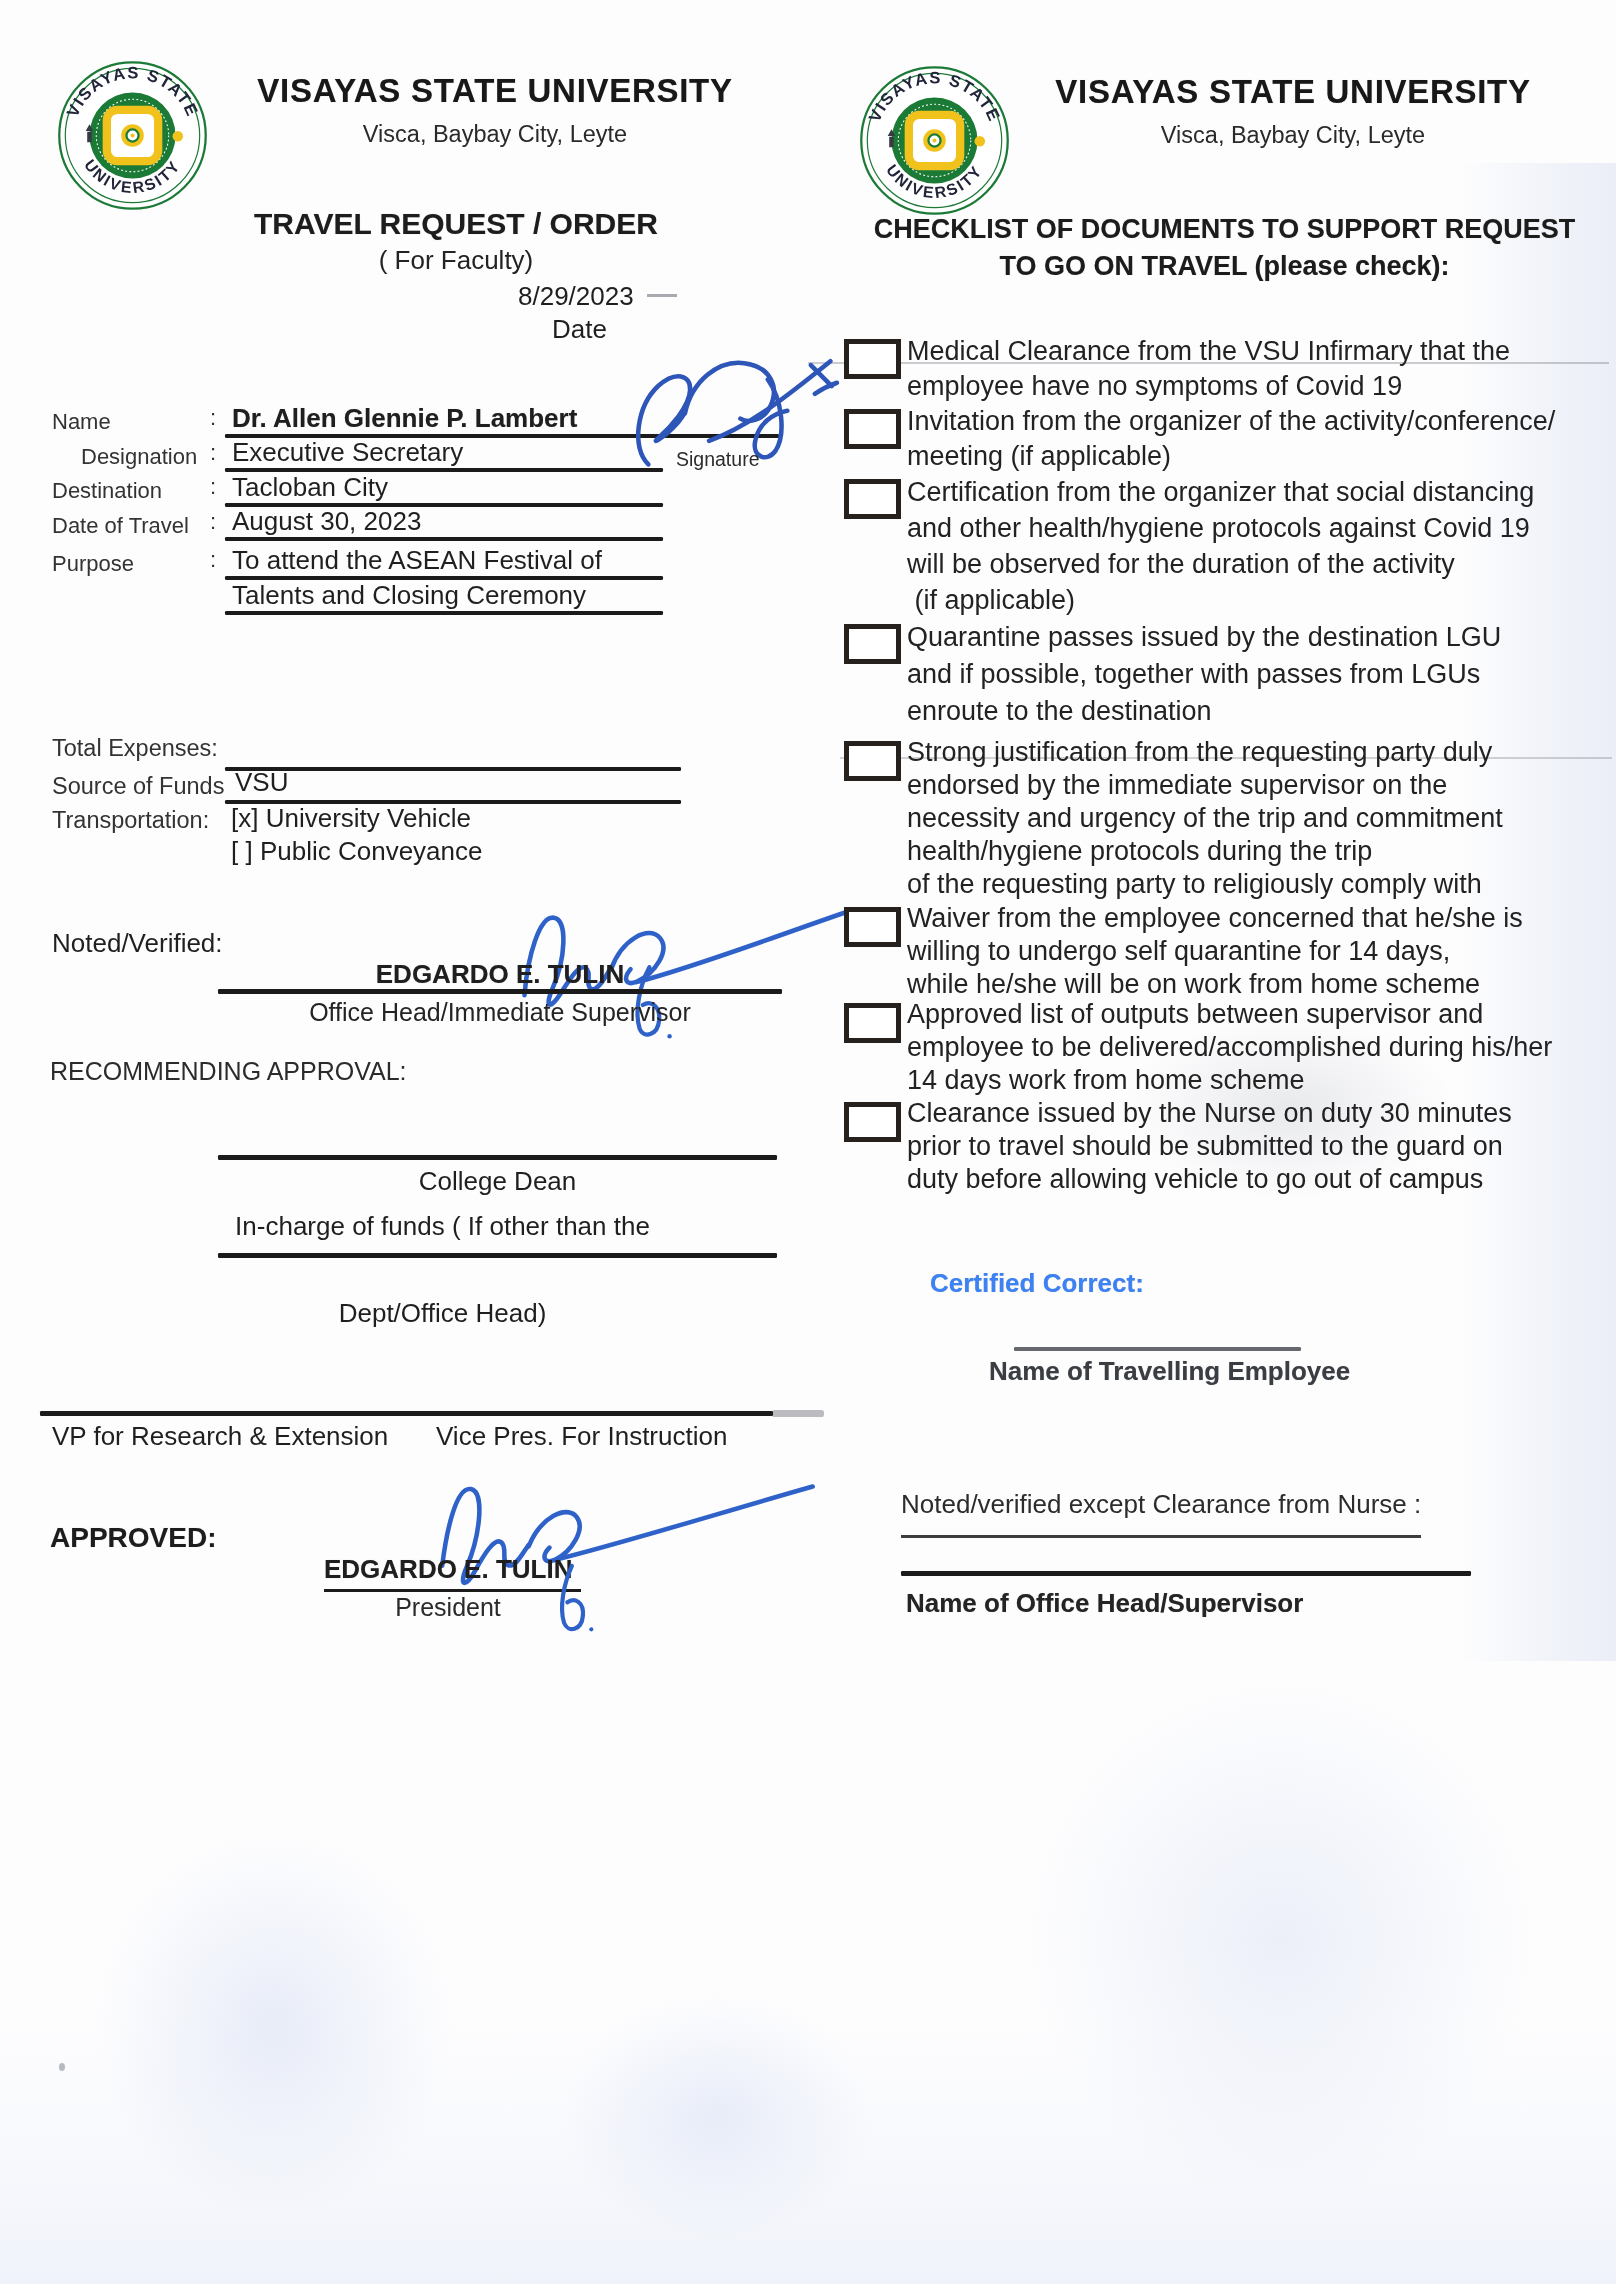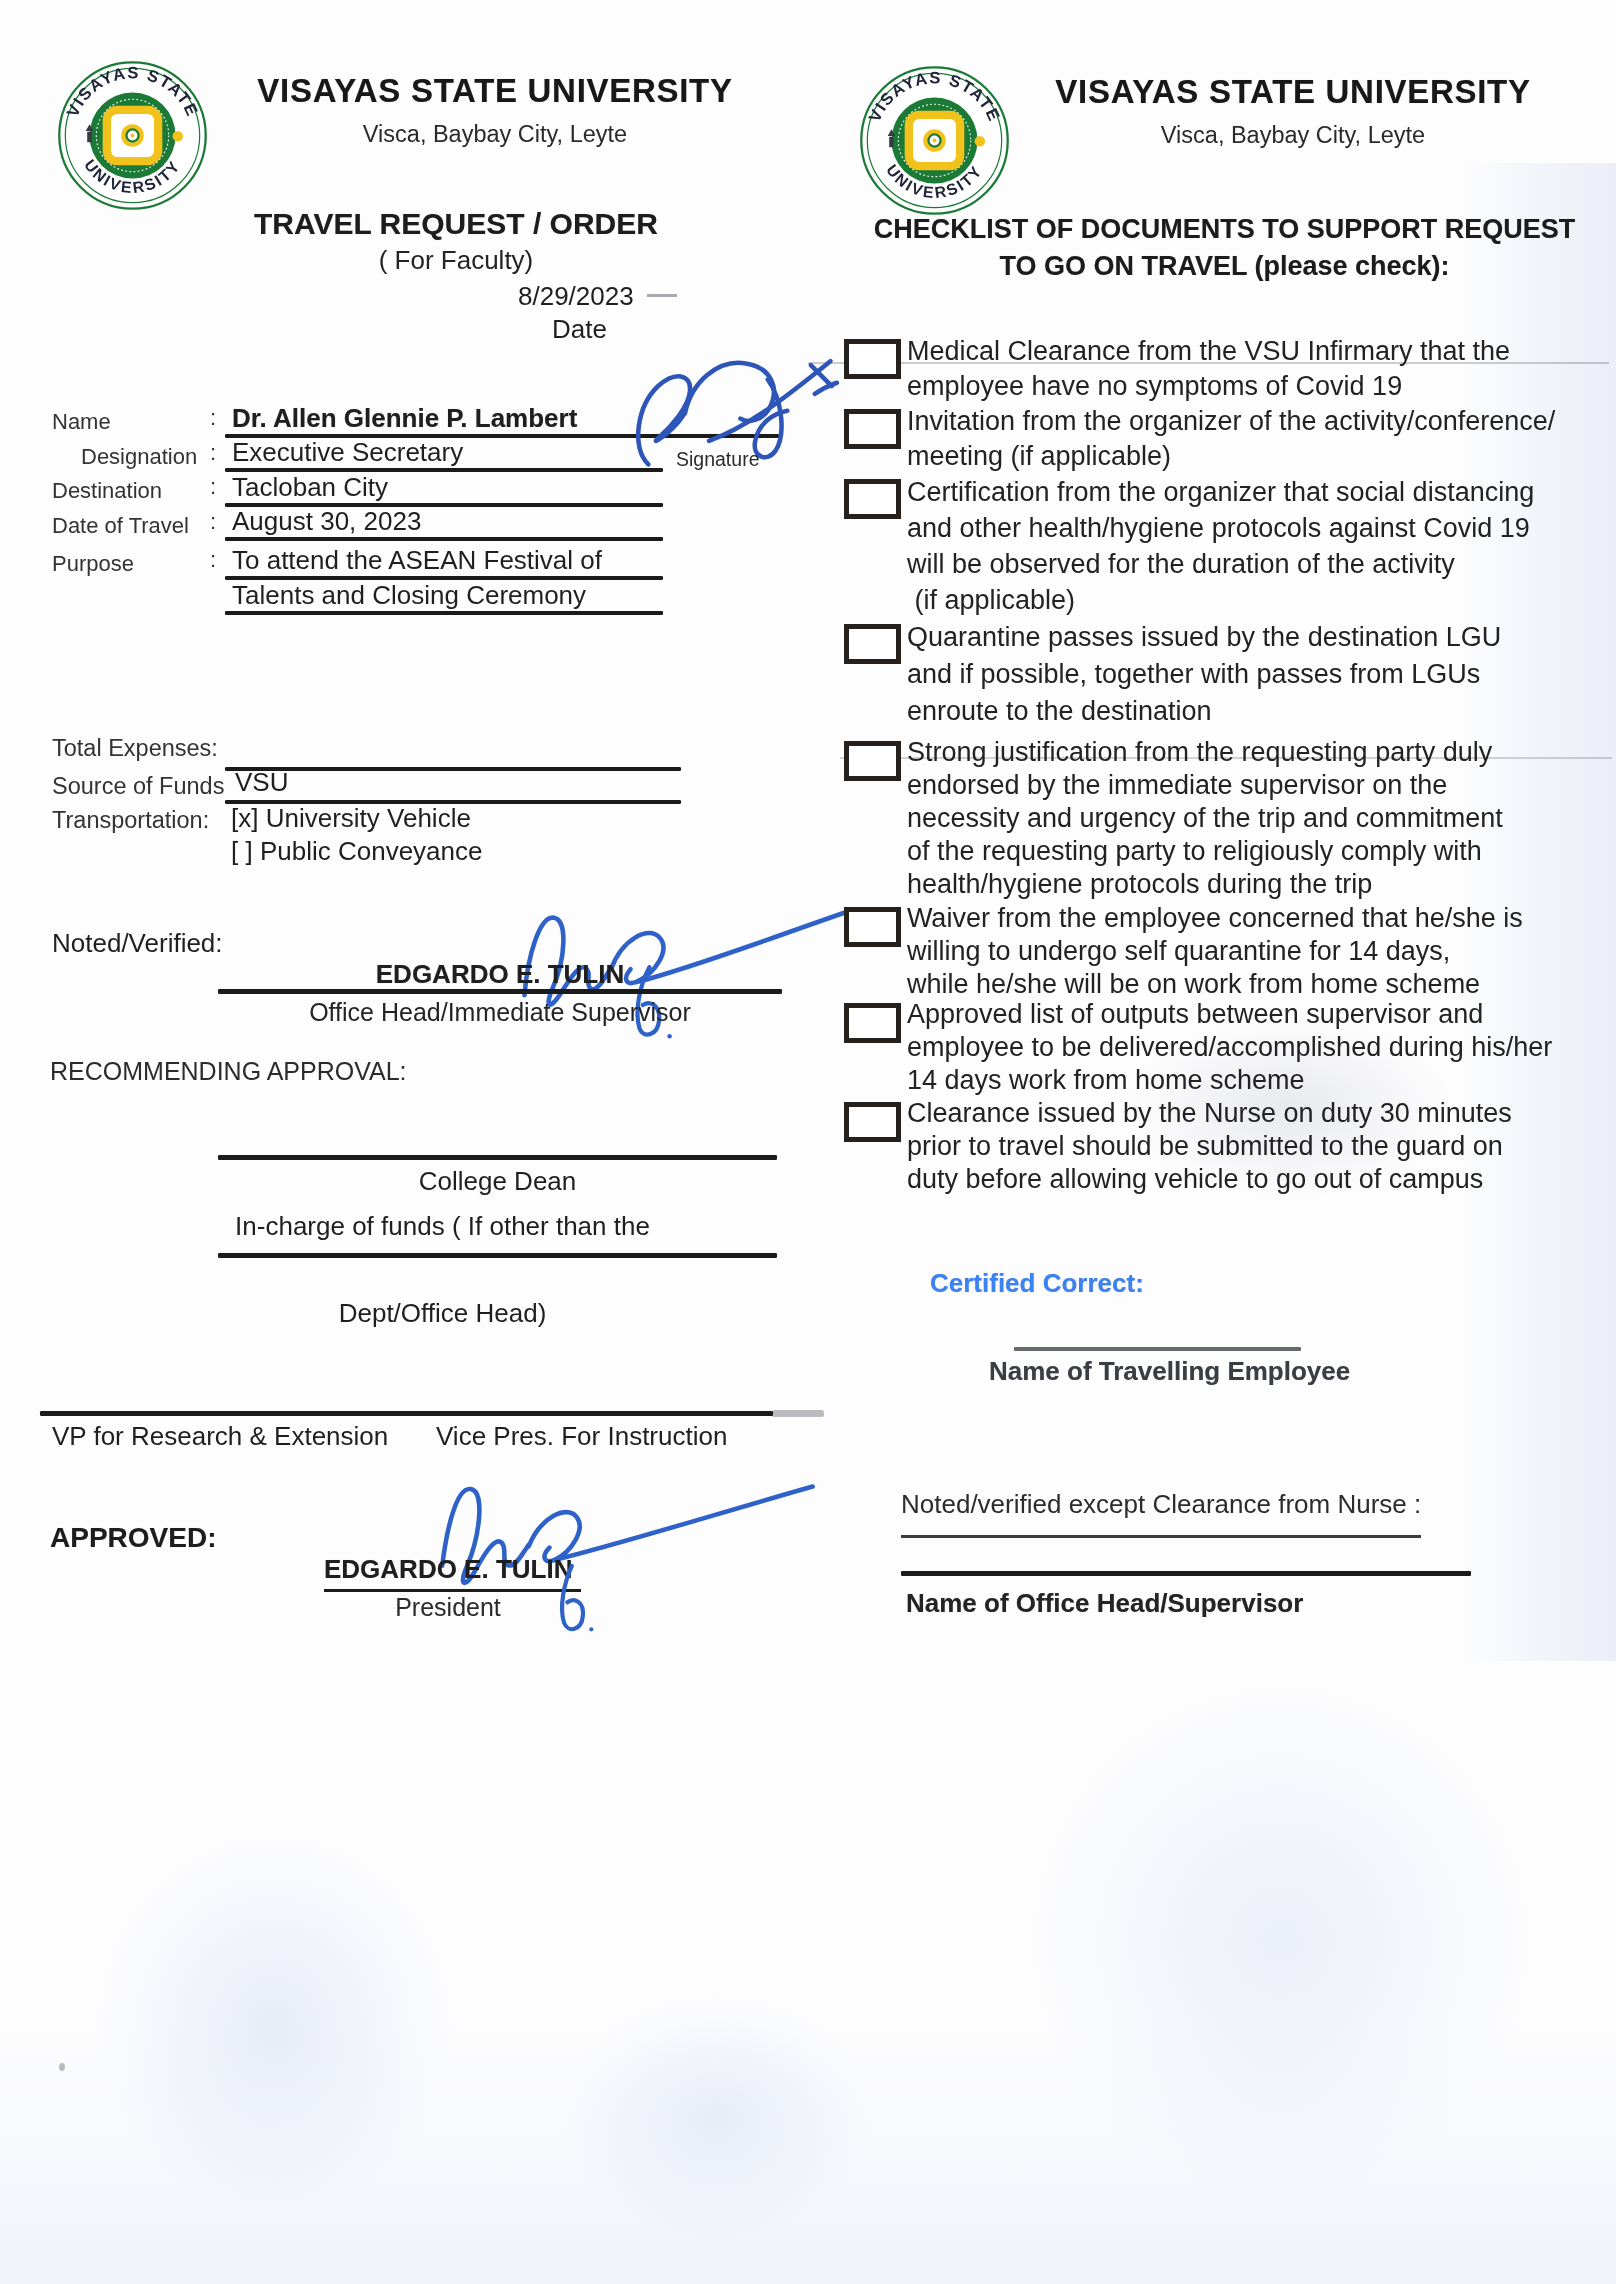--- a/index.html
+++ b/index.html
@@ -238,22 +238,22 @@
       <div class="ck-line">enroute to the destination</div>
     </div>
   </div>
 
   <div class="ck-item" style="left:844px;top:736px;">
     <div class="ck-box"></div>
     <div class="ck-text" style="line-height:33px;">
       <div class="ck-line">Strong justification from the requesting party duly</div>
       <div class="ck-line">endorsed by the immediate supervisor on the</div>
       <div class="ck-line">necessity and urgency of the trip and commitment</div>
+      <div class="ck-line">health/hygiene protocols during the trip</div>
       <div class="ck-line">of the requesting party to religiously comply with</div>
-      <div class="ck-line">health/hygiene protocols during the trip</div>
     </div>
   </div>
 
   <div class="ck-item" style="left:844px;top:902px;">
     <div class="ck-box"></div>
     <div class="ck-text" style="line-height:33px;">
       <div class="ck-line">Waiver from the employee concerned that he/she is</div>
       <div class="ck-line">willing to undergo self quarantine for 14 days,</div>
       <div class="ck-line">while he/she will be on work from home scheme</div>
     </div>

